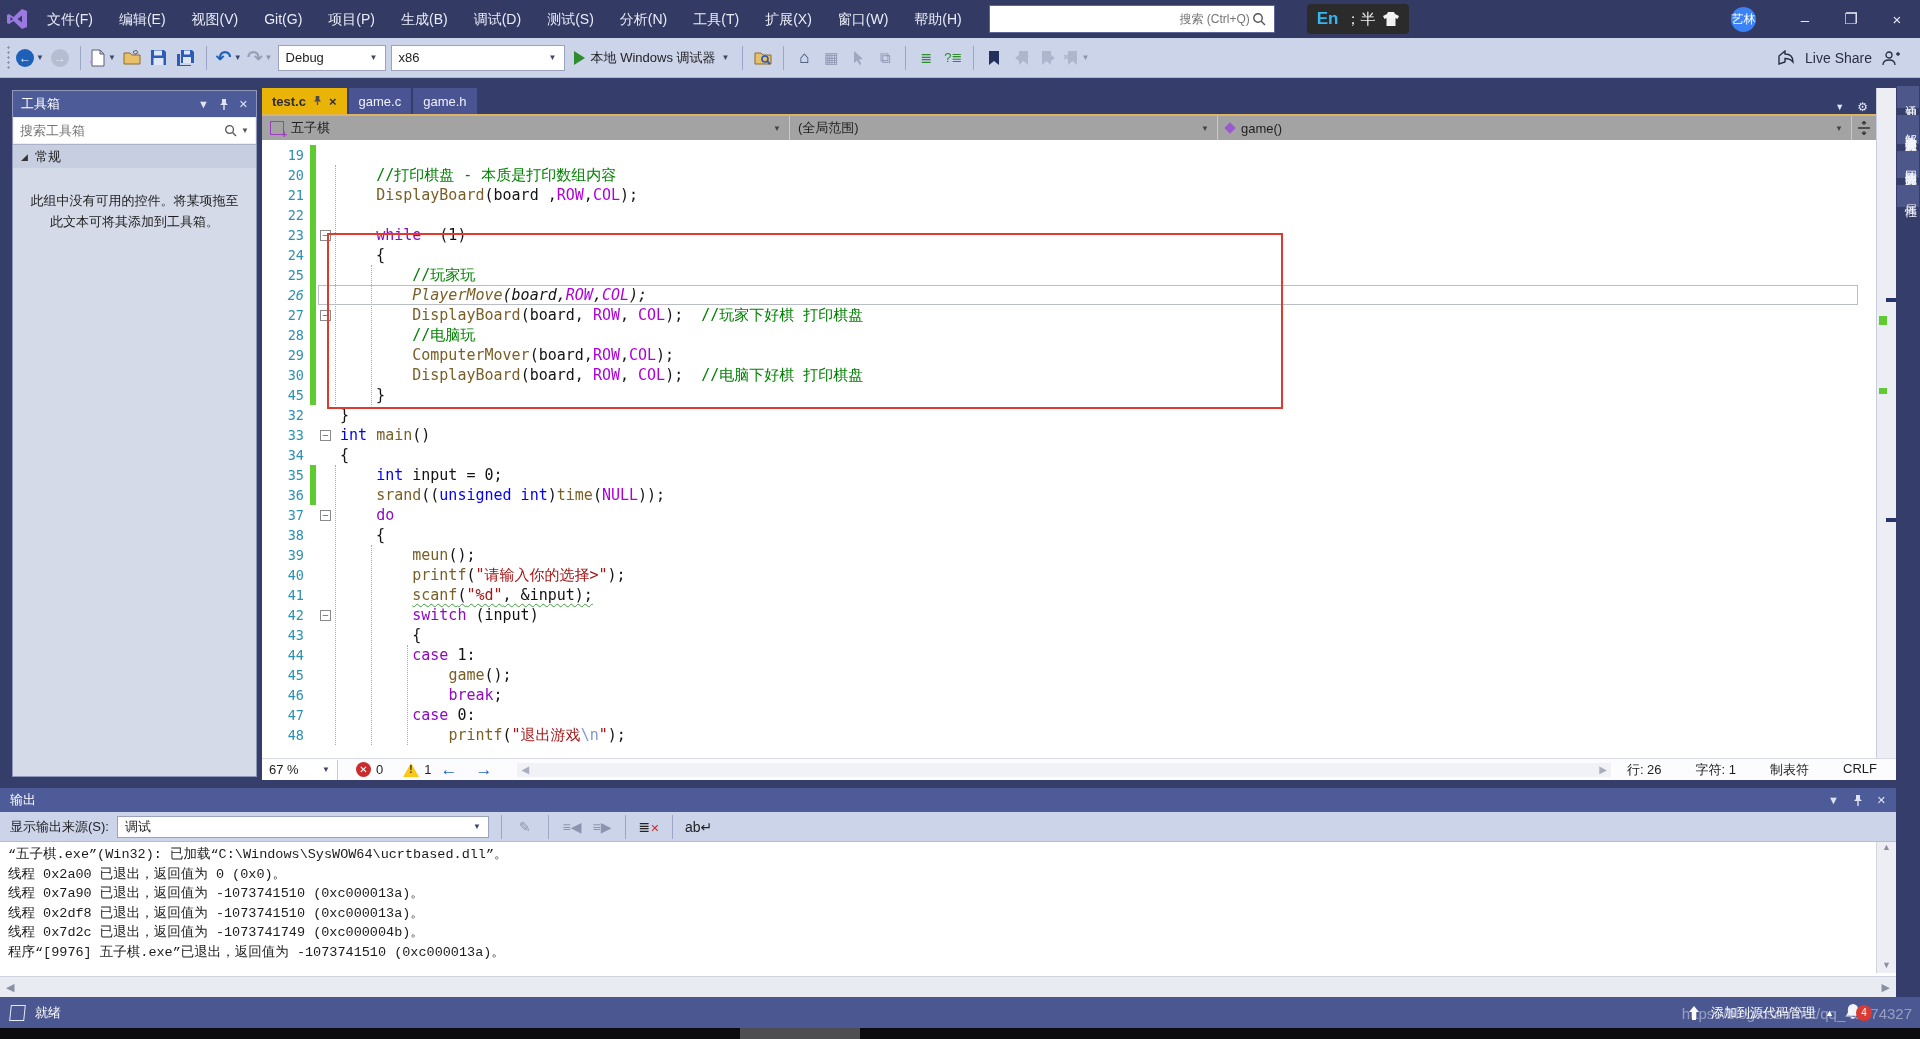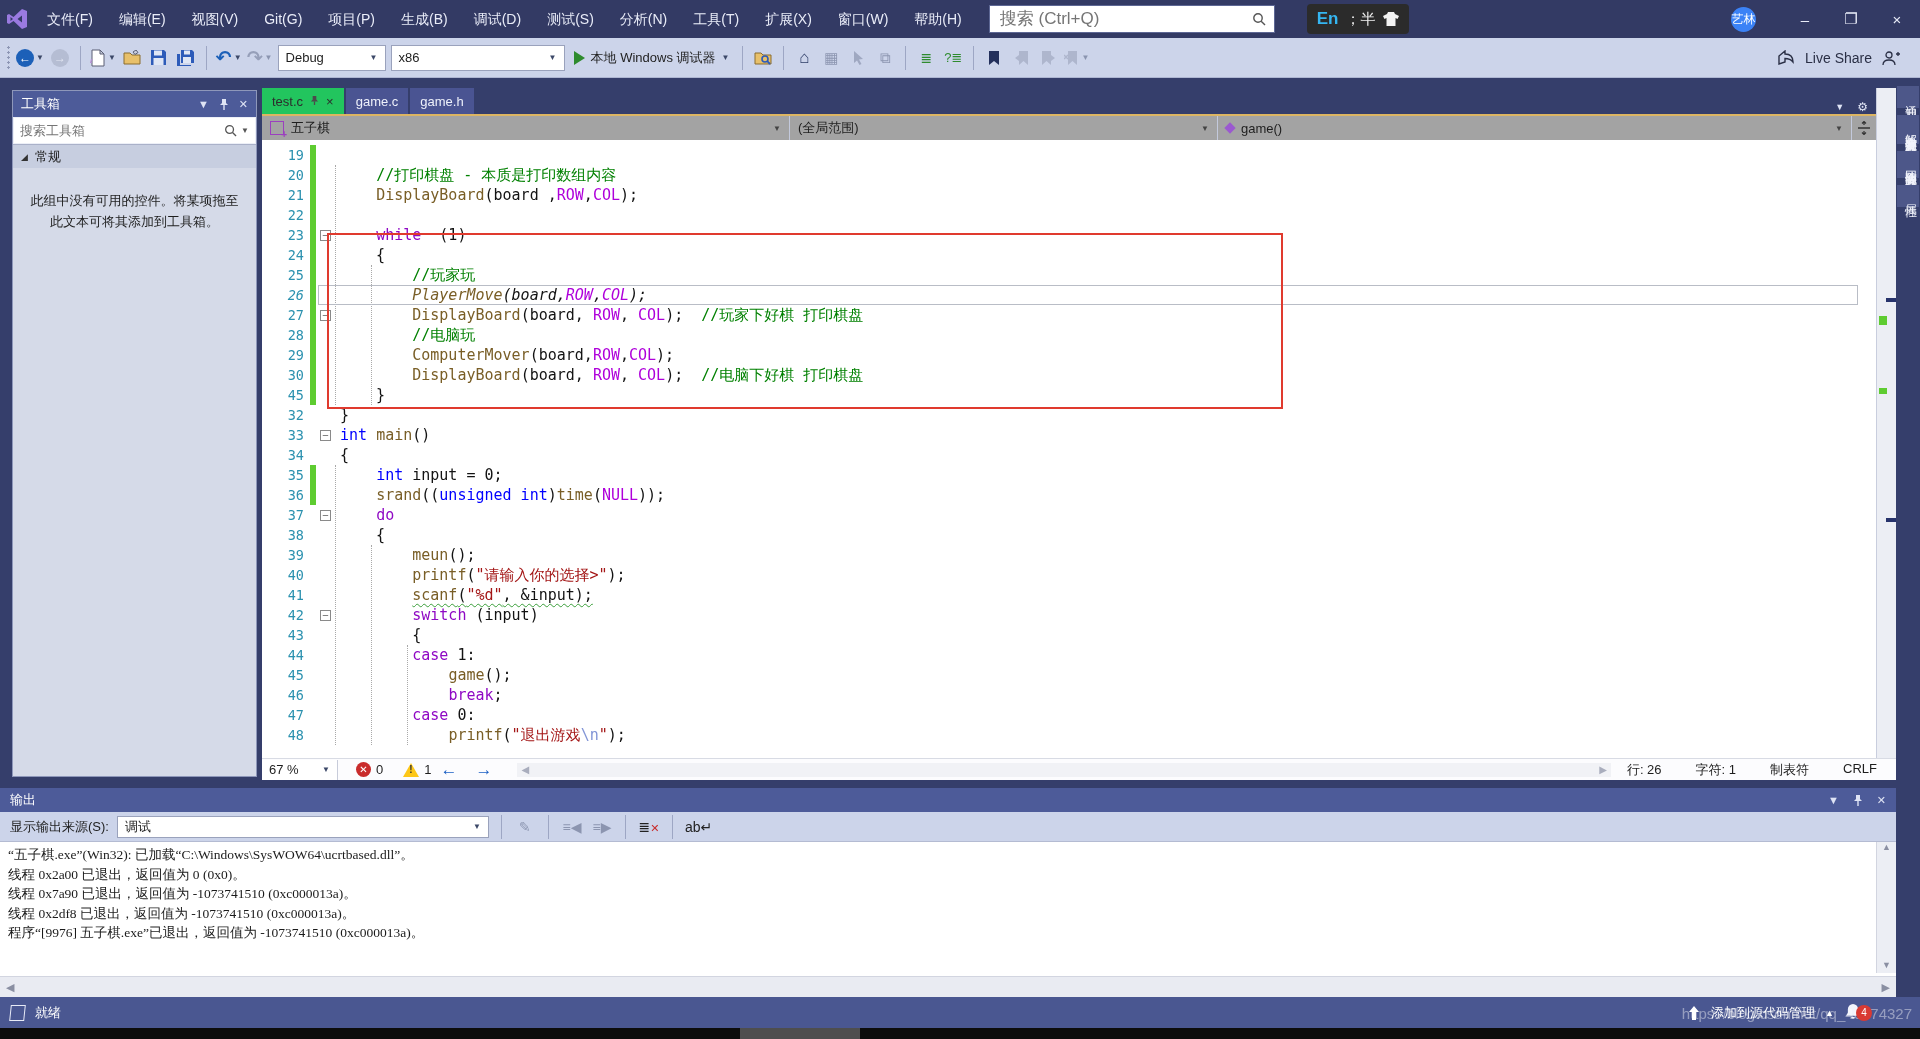--- a/index.html
+++ b/index.html
@@ -4,21 +4,21 @@
 <style>
   html,body{margin:0;padding:0;background:#222;}
   #screen{position:relative;width:1920px;height:1039px;overflow:hidden;background:#353e6b;
           font-family:"Liberation Sans","DejaVu Sans",sans-serif;-webkit-font-smoothing:antialiased;}
   
   .titlebar{position:absolute;left:0;top:0;width:1920px;height:38px;background:#333a64;display:flex;align-items:center;color:#e9ecf8;}
   .vslogo{width:34px;height:38px;display:flex;align-items:center;justify-content:center;}
   .menu-items{display:flex;align-items:center;}
   .menu-item{padding:0 13px;font-size:14px;line-height:38px;cursor:default;white-space:nowrap;}
   .qsearch{margin-left:14px;width:268px;height:26px;background:#fff;border:1px solid #5d6794;display:flex;align-items:center;padding:0 8px;}
-  .qsearch input{border:0;outline:0;flex:1;font-size:17px;color:#333;font-family:inherit;background:transparent;}
+  .qsearch input{border:0;outline:0;flex:1;font-size:12px;color:#333;font-family:inherit;background:transparent;text-align:right;}
   .ime{margin-left:32px;height:30px;background:#2b2b2b;border-radius:4px;display:flex;align-items:center;padding:0 10px;gap:7px;}
   .ime .lang{color:#35b6f1;font-size:17px;font-weight:bold;}
   .ime .mode{color:#f2f2f2;font-size:15px;}
   .avatar{margin-left:auto;width:25px;height:25px;border-radius:50%;background:#3b82f6;color:#fff;font-size:12px;display:flex;align-items:center;justify-content:center;}
   .winbtns{display:flex;margin-left:26px;}
   .winbtn{width:46px;height:38px;display:flex;align-items:center;justify-content:center;font-size:15px;color:#e9ecf8;}
   
   .toolbar{position:absolute;left:0;top:38px;width:1920px;height:40px;background:#ccd4ea;border-bottom:1px solid #aeb6d2;display:flex;align-items:center;padding:0 6px;box-sizing:border-box;gap:5px;}
   .tb-sep{width:1px;height:24px;background:#9da6c4;margin:0 4px;}
   .tb-btn{height:26px;min-width:22px;display:flex;align-items:center;justify-content:center;gap:2px;}
@@ -39,21 +39,21 @@
   .tw-hicons{margin-left:auto;display:flex;gap:10px;font-size:11px;color:#dfe4f5;}
   .tw-search{height:27px;background:#eceff7;border-bottom:1px solid #aab1c9;display:flex;align-items:center;}
   .tw-search input{flex:1;border:0;outline:0;background:#fff;height:25px;margin:1px 0 1px 1px;padding:0 6px;font-size:13px;color:#333;font-family:inherit;}
   .tw-searchicons{display:flex;align-items:center;gap:4px;padding:0 6px;background:#fff;height:25px;margin:1px 1px 1px 0;}
   .tw-section{height:23px;background:#c7cee0;display:flex;align-items:center;font-size:13px;color:#1e1e1e;padding:0 8px;gap:7px;}
   .tw-tri{font-size:9px;color:#333;}
   .tw-empty{padding:22px 13px;font-size:13px;color:#1e1e1e;text-align:center;line-height:1.65;}
   
   .tabrow{position:absolute;left:262px;top:88px;width:1614px;height:26px;display:flex;align-items:flex-end;gap:2px;}
   .doctab{height:26px;display:flex;align-items:center;padding:0 10px;font-size:13px;gap:7px;}
-  .doctab.active{background:#22c55e;color:#2d2d2d;}
+  .doctab.active{background:#eab308;color:#2d2d2d;font-weight:bold;}
   .doctab.inactive{background:#4a5492;color:#eef1fb;}
   .tab-x{font-size:13px;}
   .tabrow-right{position:absolute;right:6px;top:4px;display:flex;gap:12px;color:#dfe4f5;font-size:12px;}
   
   .breadcrumb{position:absolute;left:262px;top:114px;width:1614px;height:26px;background:#a3a3a3;border-top:2px solid #ddb562;box-sizing:border-box;display:flex;font-size:13px;color:#1e1e1e;}
   .bc-combo{display:flex;align-items:center;gap:7px;padding:0 8px;border-right:1px solid #c3c9dc;}
   .bc-caret{margin-left:auto;font-size:8px;color:#444;padding-left:14px;}
   .bc-split{width:24px;display:flex;align-items:center;justify-content:center;border-left:1px solid #c3c9dc;margin-left:auto;color:#333;}
   .proj-icon{width:12px;height:12px;border:1px solid #9b3fbf;position:relative;}
   .proj-icon:after{content:"+";position:absolute;right:-4px;bottom:-6px;color:#9b3fbf;font-size:10px;font-weight:bold;}
@@ -84,21 +84,21 @@
   .mark{position:absolute;}
   .rightstrip{position:absolute;left:1896px;top:78px;width:24px;height:919px;display:flex;flex-direction:column;gap:7px;padding-top:8px;box-sizing:border-box;}
   .vtab{writing-mode:vertical-rl;background:#4d5789;color:#f2f4fc;font-size:12px;padding:10px 0;width:22px;text-align:center;letter-spacing:1px;margin-left:1px;}
   
   .output{position:absolute;left:0;top:788px;width:1896px;height:209px;background:#fff;}
   .out-header{height:24px;background:#4d5b99;color:#fff;font-size:13px;display:flex;align-items:center;padding:0 10px;}
   .out-hicons{margin-left:auto;display:flex;gap:14px;font-size:11px;color:#dfe4f5;}
   .out-toolbar{height:30px;background:#ccd4ea;display:flex;align-items:center;font-size:13px;color:#1e1e1e;padding:0 10px;gap:8px;border-bottom:1px solid #b4bbd2;box-sizing:border-box;}
   .out-combo{width:372px;height:22px;background:#fff;border:1px solid #9aa2bc;display:flex;align-items:center;padding:0 7px;box-sizing:border-box;}
   .out-ico{font-size:14px;color:#3f4a6b;width:22px;text-align:center;}
-  .out-body{height:131px;padding:3px 0 0 8px;font-family:Liberation Serif, serif;font-size:13.5px;color:#1b1b1b;overflow:hidden;}
+  .out-body{height:131px;padding:3px 0 0 8px;font-family:Liberation Mono, monospace;font-size:13.5px;color:#1b1b1b;overflow:hidden;}
   .out-line{line-height:19.5px;white-space:pre;}
   .out-hscroll{height:22px;background:#e9ebf2;border-top:1px solid #d2d5e0;display:flex;align-items:center;justify-content:space-between;color:#8a8fa2;font-size:11px;padding:0 6px;box-sizing:border-box;}
   .out-vscroll{position:absolute;right:0;top:54px;width:20px;height:131px;background:#eceef4;border-left:1px solid #d2d5e0;box-sizing:border-box;color:#8a8fa2;font-size:9px;text-align:center;}
   
   .statusbar{position:absolute;left:0;top:997px;width:1920px;height:31px;background:#4a5791;color:#fff;font-size:13px;display:flex;align-items:center;}
   .sb-ready{display:flex;align-items:center;gap:10px;padding-left:10px;}
   .sb-boxico{width:13px;height:14px;border:1px solid #e8ebf7;transform:skewX(-6deg);}
   .sb-right{margin-left:auto;display:flex;align-items:center;gap:10px;padding-right:56px;position:relative;}
   .sb-bell{position:relative;width:20px;height:20px;}
   .sb-badge{position:absolute;right:-8px;top:2px;width:16px;height:16px;border-radius:50%;background:#d93a33;color:#fff;font-size:10px;display:flex;align-items:center;justify-content:center;z-index:3;}
@@ -574,20 +574,21 @@
       <span class="tb-sep"></span>
       <span class="out-ico" style="color:#222;">≣<span style="color:#c92c2c;font-size:11px;">✕</span></span>
       <span class="tb-sep"></span>
       <span class="out-ico" style="color:#222;">ab↵</span>
     </div>
     <div class="out-body" id="output-lines">
         <div class="out-line">“五子棋.exe”(Win32): 已加载“C:\Windows\SysWOW64\ucrtbased.dll”。</div>
         <div class="out-line">线程 0x2a00 已退出，返回值为 0 (0x0)。</div>
         <div class="out-line">线程 0x7a90 已退出，返回值为 -1073741510 (0xc000013a)。</div>
         <div class="out-line">线程 0x2df8 已退出，返回值为 -1073741510 (0xc000013a)。</div>
+        <div class="out-line">线程 0x7d2c 已退出，返回值为 -1073741749 (0xc000004b)。</div>
         <div class="out-line">程序“[9976] 五子棋.exe”已退出，返回值为 -1073741510 (0xc000013a)。</div>
       </div>
     <div class="out-hscroll">
       <span>◀</span>
       <span>▶</span>
     </div>
     <div class="out-vscroll">▲<div style="margin-top:108px;">▼</div></div>
   </div>
 
   <div class="statusbar">

